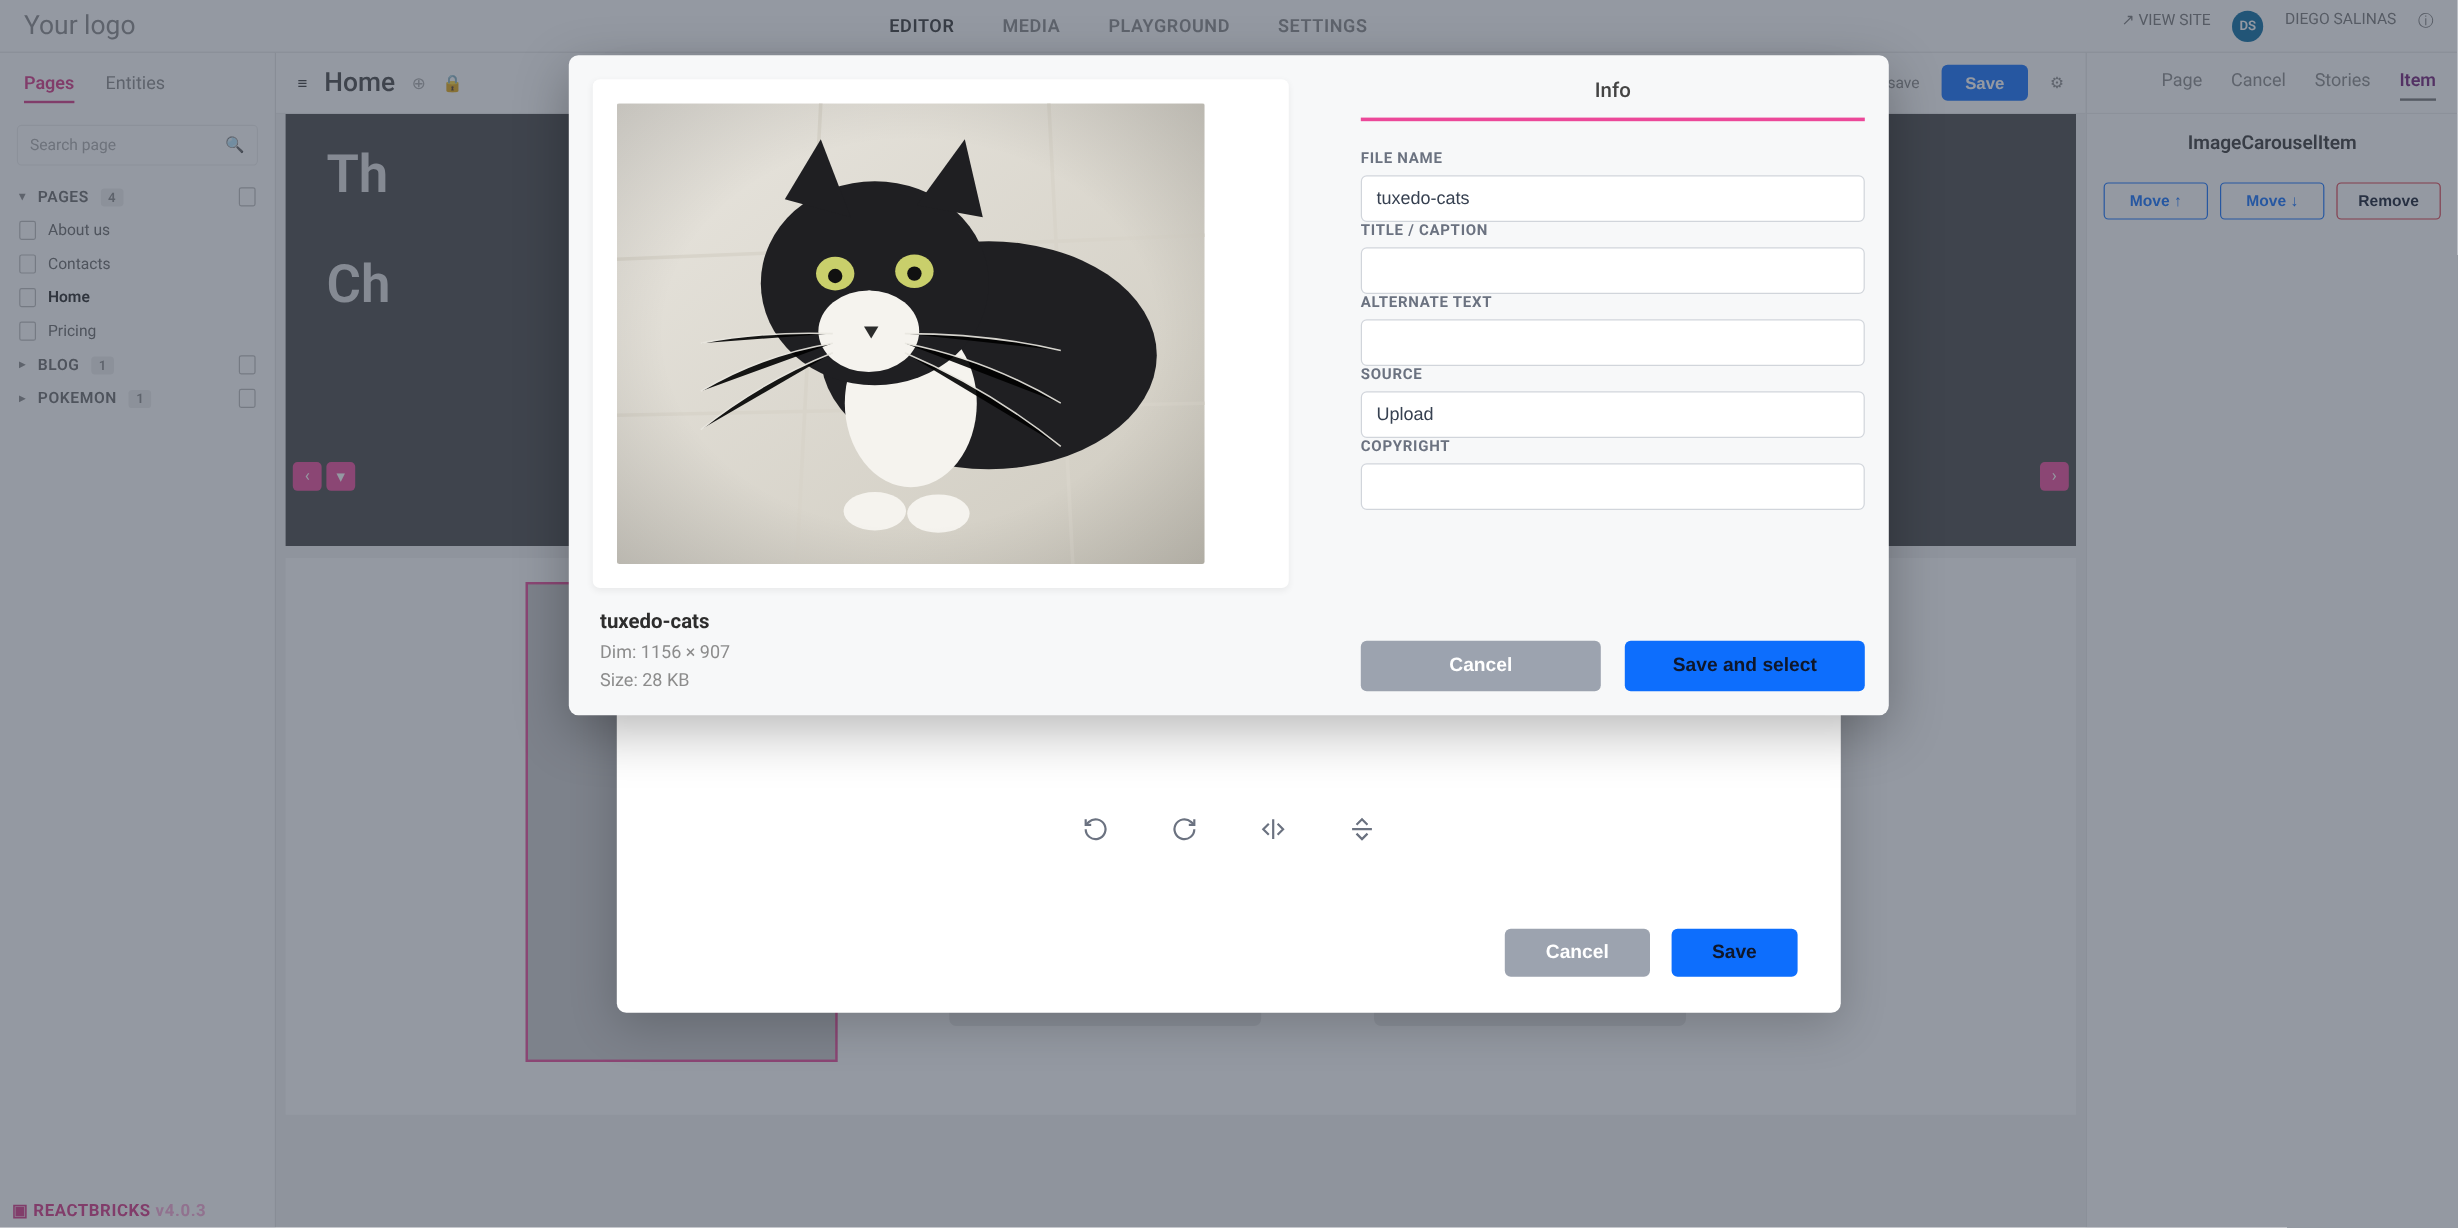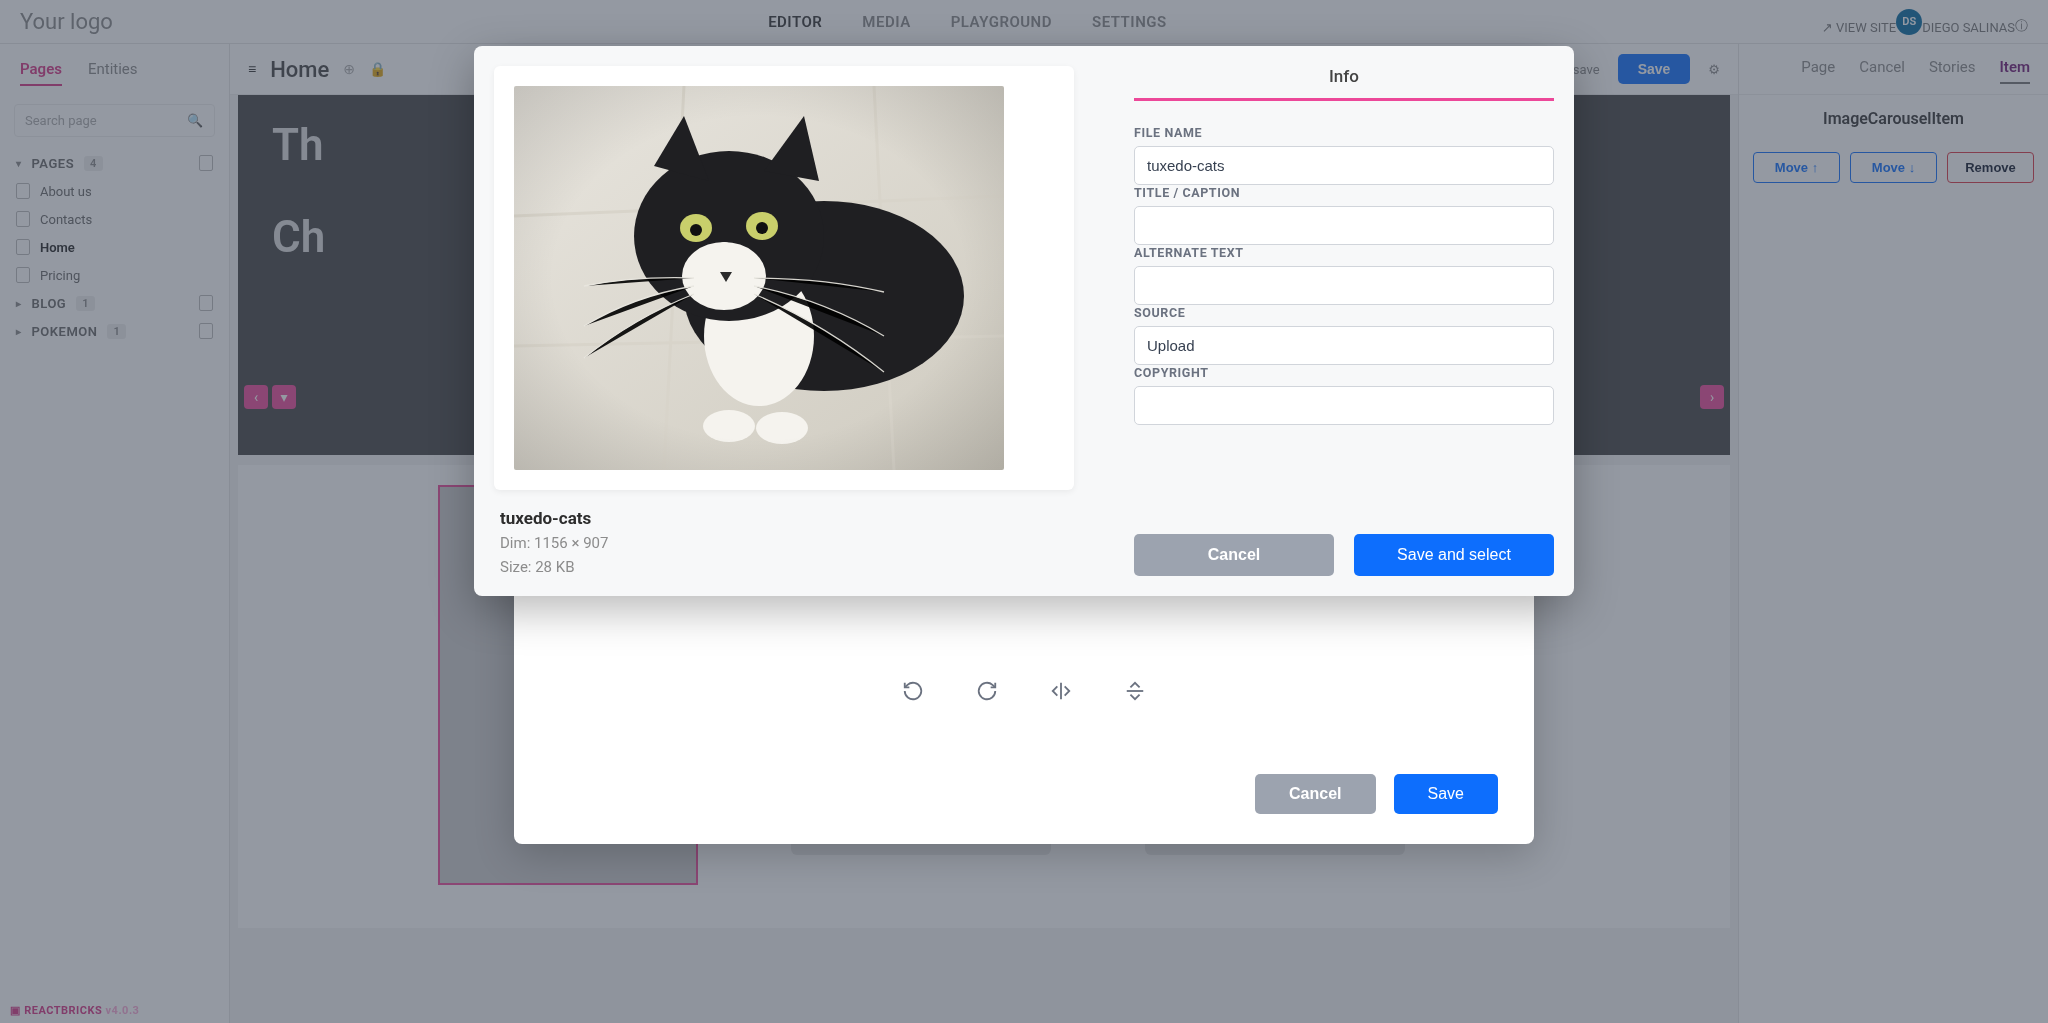--- a/index.html
+++ b/index.html
@@ -25,21 +25,21 @@
   align-items: center;
   justify-content: space-between;
   height: 44px;
   padding: 0 20px;
   border-bottom: 1px solid #e5e5e5;
 }
 .topbar .logo { color: #888; font-size: 22px; }
 .topnav { display: flex; gap: 40px; }
 .topnav span { color: #888; font-weight: 600; letter-spacing: .5px; font-size: 15px; cursor: pointer; }
 .topnav span.active { color: #333; }
-.topbar-right { display: flex; align-items: flex-end; color: #777; font-size: 13px; }
+.topbar-right { display: flex; align-items: flex-start; gap: 18px; color: #777; font-size: 13px; }
 .avatar { width:26px; height:26px; border-radius:50%; background:#0369a1; display:flex; align-items:center; justify-content:center; color:#fff; font-size:11px; font-weight:600; }
 
 .workspace {
   display: flex;
   height: calc(100% - 44px);
 }
 .sidebar {
   width: 230px;
   border-right: 1px solid #e5e5e5;
   padding: 8px 0;
@@ -80,40 +80,40 @@
 .rightpanel {
   width:310px; border-left:1px solid #e5e5e5; padding:0;
 }
 .rtabs { display:flex; gap:24px; padding:14px 18px 10px; color:#888; font-size:15px; justify-content:flex-end; border-bottom:1px solid #eee;}
 .rtabs .active { color:#701a75; border-bottom:2px solid #737373; padding-bottom:6px; font-weight:600;}
 .rhead { text-align:center; font-weight:600; padding:14px 0; font-size:16px; }
 .ractions { display:flex; gap:10px; padding:10px 14px; }
 .ractions button { flex:1; border:1px solid #0d6efd; background:#fff; color:#0d6efd; padding:7px 6px; border-radius:4px; font-size:13px; font-weight:600; display:flex; align-items:center; justify-content:center; gap:5px; }
 .ractions button.rm { border-color:#dc3545; color:#0f172a; }
 
-.footer-brand { position:absolute; left:10px; bottom:6px; font-size:11px; color:#d63384; font-weight:700; letter-spacing:.5px;text-align:center;}
+.footer-brand { position:absolute; left:10px; bottom:6px; font-size:14px; color:#d63384; font-weight:700; letter-spacing:.5px;text-align:center;}
 .footer-brand .v { color:#f9a8d4; }
 
 
 .overlay {
   position:absolute; inset:0; background:rgba(60,70,85,.55);
   display:flex; align-items:flex-start; justify-content:center;
 }
 
 
 .under-modal {
   position:absolute; top:64px; width:1020px; left:50%; transform:translateX(-50%);
   background:#fff; border-radius:8px; box-shadow:0 10px 40px rgba(0,0,0,.2);
   padding:24px 24px 30px; height:780px;
 }
 .under-toolbar { position:absolute; left:0; right:0; bottom:140px; display:flex; gap:48px; justify-content:center; }
 .ut-ic { width:26px; height:26px; display:flex; align-items:center; justify-content:center; color:#6b7280; }
 .under-buttons { position:absolute; right:36px; bottom:30px; display:flex; gap:18px; }
 .btn-gray { background:#9ca3af; color:#fff; border:none; padding:11px 34px; border-radius:5px; font-weight:600; font-size:16px; }
-.btn-blue { background:#0d6efd; color:#ffffff; border:none; padding:11px 34px; border-radius:5px; font-weight:400; font-size:16px; }
+.btn-blue { background:#0d6efd; color:#0f172a; border:none; padding:11px 34px; border-radius:5px; font-weight:700; font-size:16px; }
 
 
 .modal {
   position:absolute; top:46px; width:1100px; left:50%; transform:translateX(-50%);
   background:#f7f8f9; border-radius:8px; box-shadow:0 14px 44px rgba(0,0,0,.28);
   display:flex; padding:20px; z-index:5;
 }
 .modal-left { width:580px; }
 .preview-card {
   background:#fff; border-radius:6px; padding:20px; box-shadow:0 2px 6px rgba(0,0,0,.06);

